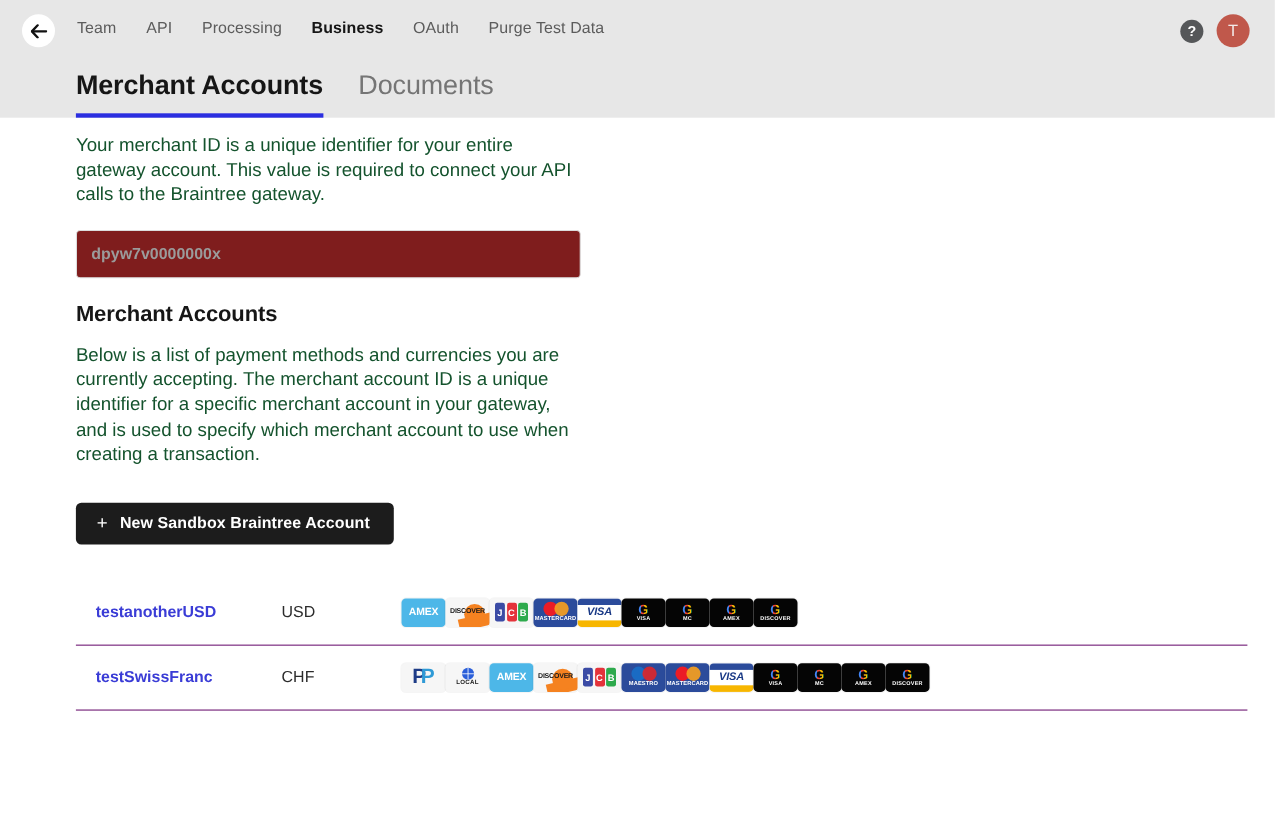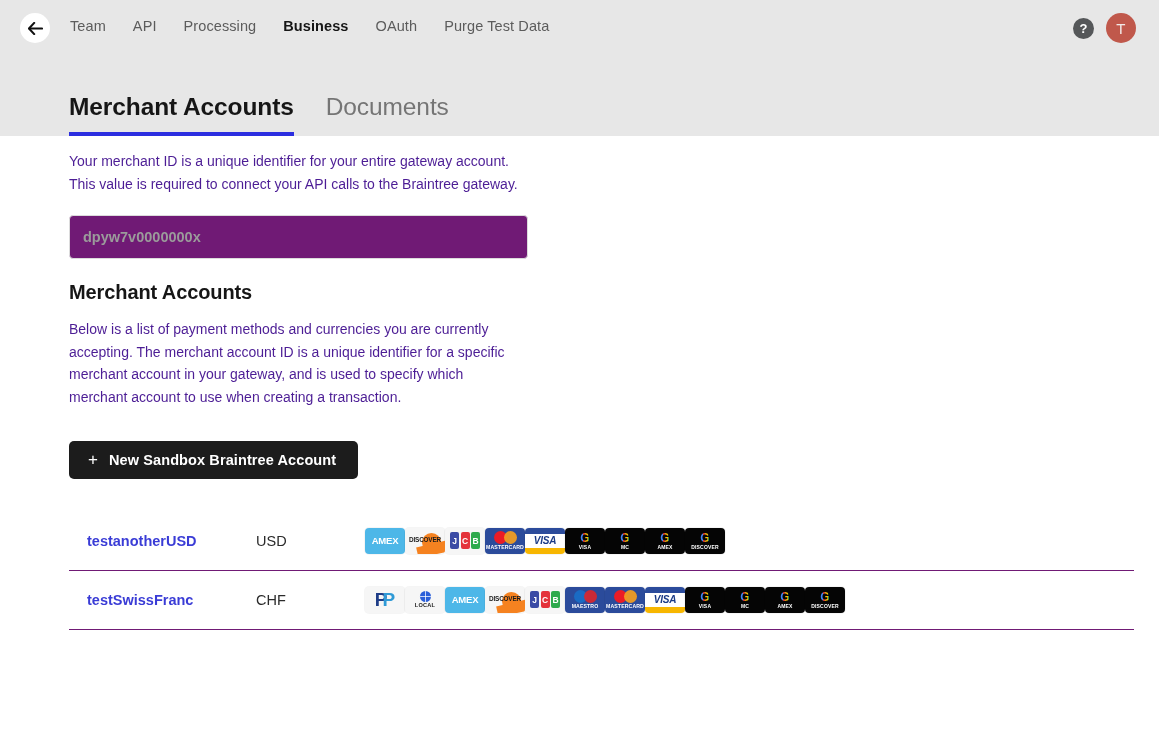--- a/index.html
+++ b/index.html
@@ -10,21 +10,21 @@
     overflow: hidden;
     background: #ffffff;
     font-family: "Liberation Sans", sans-serif;
     -webkit-font-smoothing: antialiased;
   }
 
   
   .header {
     position: relative;
     width: 100%;
-    height: 136px;
+    height: 107px;
     background: #e7e7e7;
   }
   .back-btn {
     position: absolute;
     left: 20px;
     top: 13px;
     width: 30px;
     height: 30px;
     border-radius: 50%;
     background: #ffffff;
@@ -139,33 +139,33 @@
     font-weight: bold;
     color: #161616;
     margin: 0;
     padding-top: 73px;
     letter-spacing: -0.1px;
   }
   .section-title.accounts {
     padding-top: 22px;
   }
   .desc {
-    font-size: 14px;
-    color: #4c1d95;
+    font-size: 17px;
+    color: #14532d;
     line-height: 22.6px;
     margin: 14px 0 0 0;
     max-width: 460px;
   }
   .desc.wide { max-width: 450px; }
 
   .mid-input {
     margin-top: 20px;
     width: 459px;
     height: 44px;
-    background: #701a75;
+    background: #7f1d1d;
     border: 1px solid #dcdcdc;
     border-radius: 4px;
     font-family: "Liberation Sans", sans-serif;
     font-size: 14.5px;
     font-weight: bold;
     color: #9b9b9b;
     padding: 0 13px;
     outline: none;
   }
 

